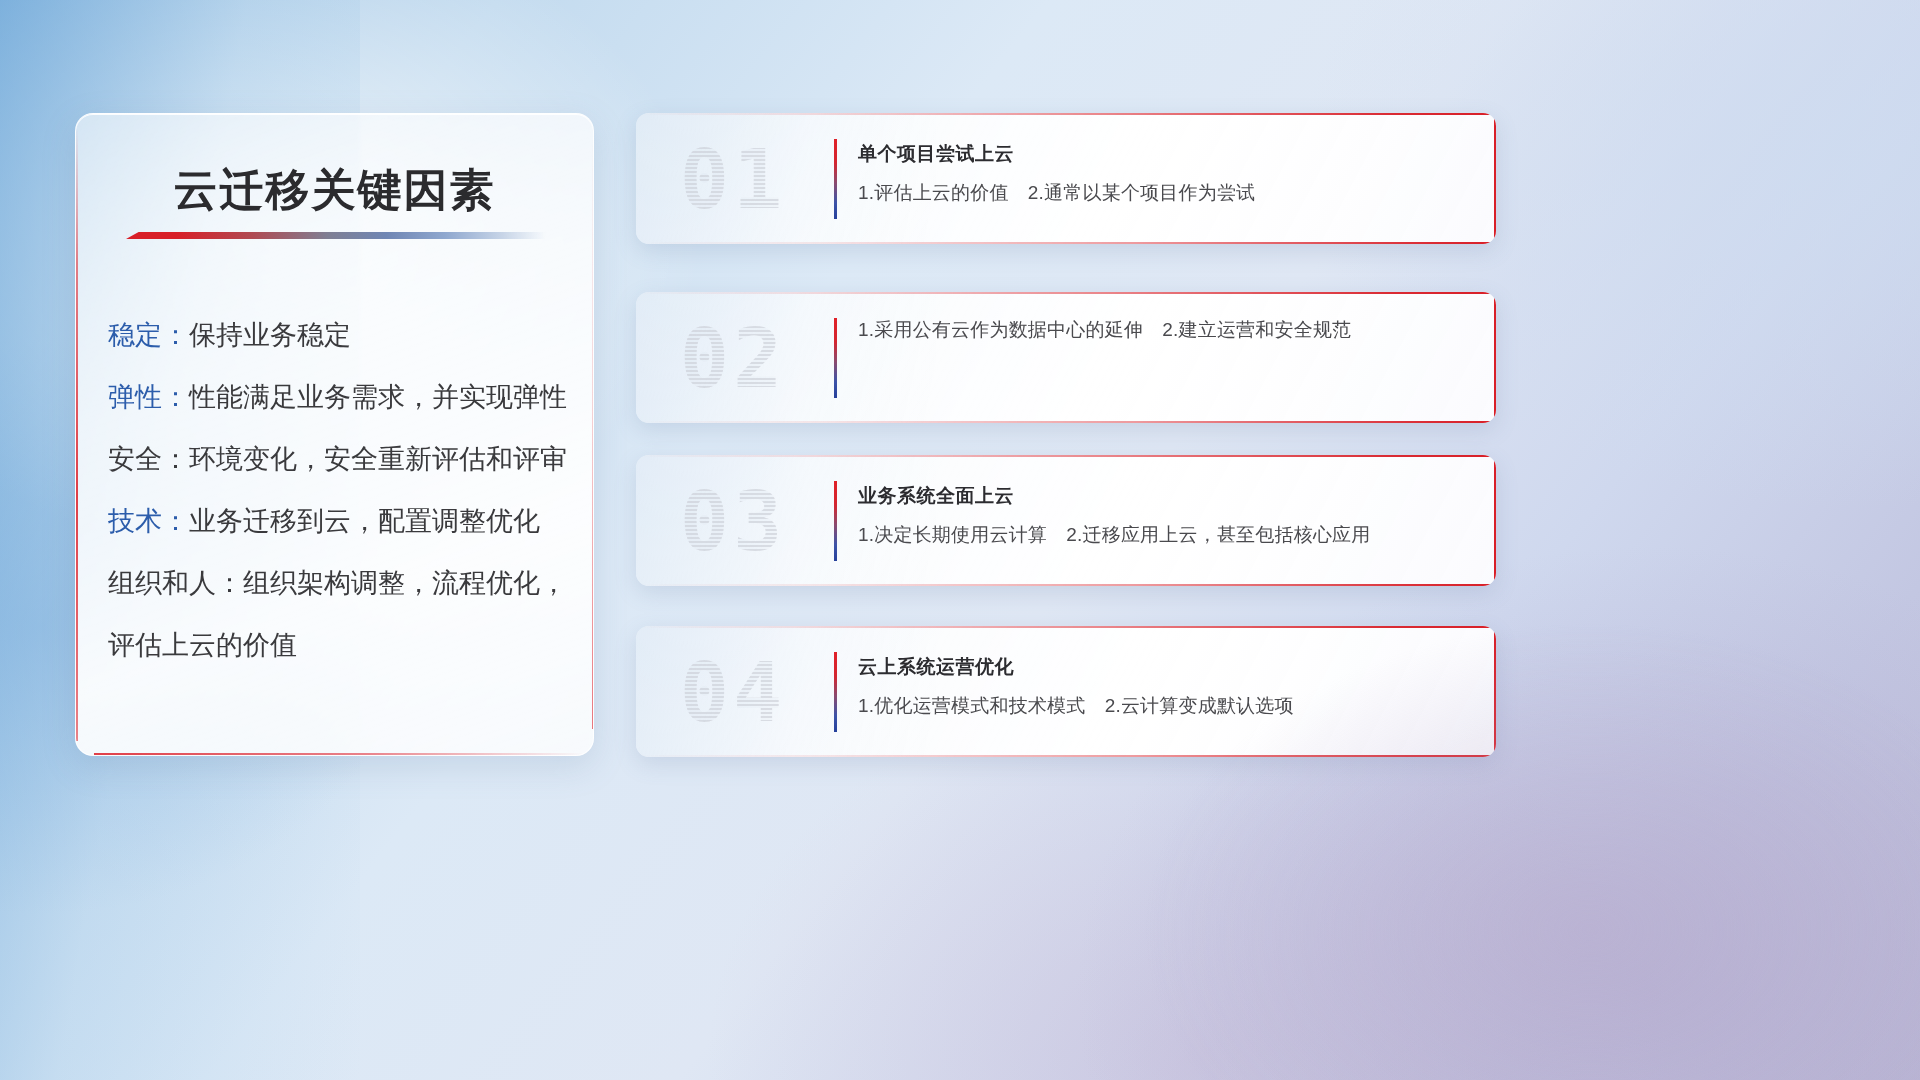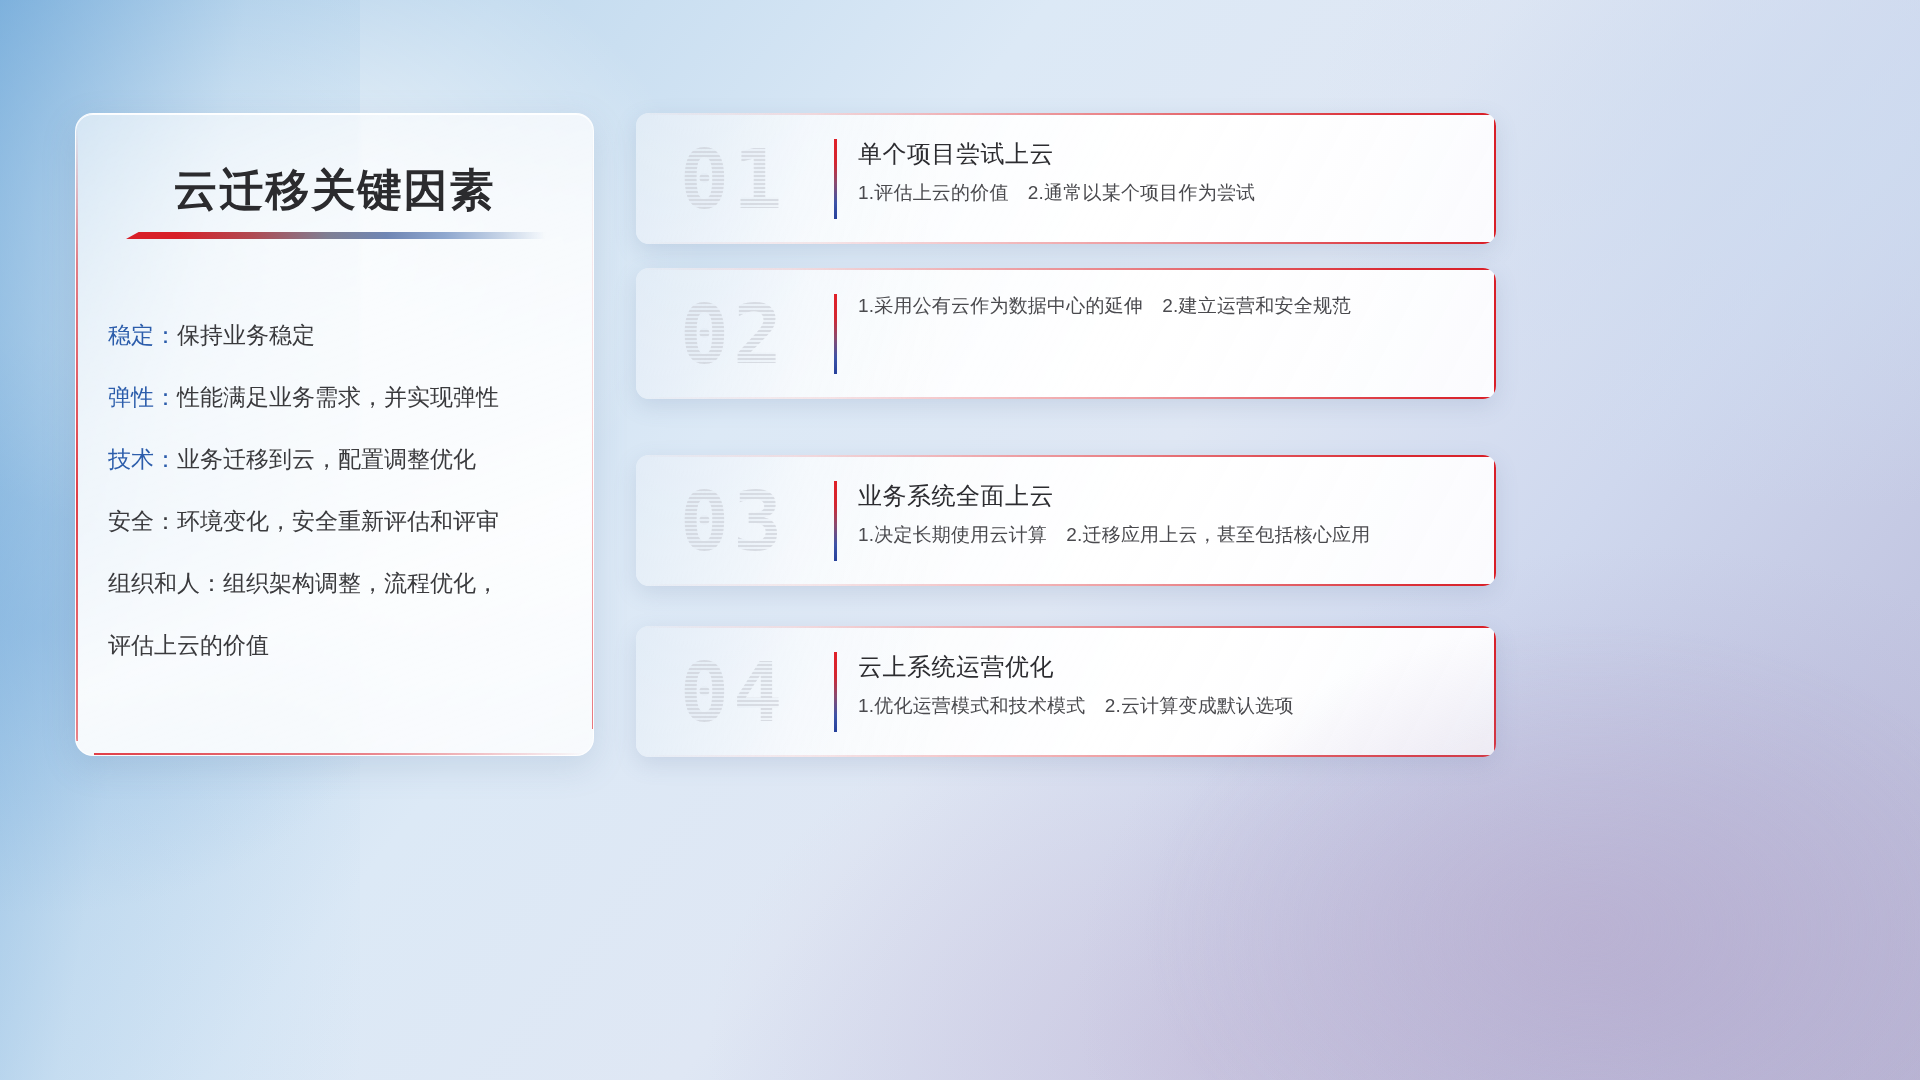--- a/index.html
+++ b/index.html
@@ -70,21 +70,21 @@
   .lc-rule{
     position:absolute; left:50px; top:118px; width:420px; height:7px;
     background:linear-gradient(90deg,#d81f28 0%,#d81f28 12%,#b04a52 30%,#7f7f93 48%,#6f86b4 62%,#8fa8cf 76%,#c9d6e8 90%,rgba(230,238,248,0) 100%);
     clip-path:polygon(0 100%, 3% 0, 100% 0, 100% 100%);
   }
 
   .lc-list{
     position:absolute; left:32px; right:24px; top:190px;
   }
   .lc-item{
-    font-size:23px;
+    font-size:27px;
     line-height:62px;
     color:#3a3a3d;
     white-space:nowrap;
   }
   .lc-item .lbl{ font-weight:normal; }
   .lc-item .lbl.blue{ color:#2c5dab; }
   .lc-item .lbl.dark{ color:#3a3a3d; }
 
   
   .step{
@@ -126,21 +126,21 @@
     user-select:none;
   }
 
   .step-bar{
     position:absolute; left:198px; top:26px; width:3px; height:80px;
     background:linear-gradient(180deg,#e02028 0%,#d42630 30%,#8a4a6e 55%,#3c53a8 80%,#25409b 100%);
   }
 
   .step-text{ position:absolute; left:222px; top:20px; right:26px; }
   .step-title{
-    font-size:24px; font-weight:normal; color:#2c2c30;
+    font-size:19px; font-weight:bold; color:#2c2c30;
     letter-spacing:.5px; line-height:42px;
   }
   .step-desc{
     margin-top:4px;
     font-size:19px; color:#4a4a4e; line-height:28px;
     letter-spacing:.2px;
   }
 </style>
 </head>
 <body>
@@ -156,24 +156,24 @@
     <div class="lc-rule"></div>
 
     <div class="lc-list">
       <div class="lc-item">
         <span class="lbl blue">稳定：</span><span>保持业务稳定</span>
       </div>
       <div class="lc-item">
         <span class="lbl blue">弹性：</span><span>性能满足业务需求，并实现弹性</span>
       </div>
       <div class="lc-item">
+        <span class="lbl dark">安全：</span><span>环境变化，安全重新评估和评审</span>
+      </div>
+      <div class="lc-item">
         <span class="lbl blue">技术：</span><span>业务迁移到云，配置调整优化</span>
-      </div>
-      <div class="lc-item">
-        <span class="lbl dark">安全：</span><span>环境变化，安全重新评估和评审</span>
       </div>
       <div class="lc-item">
         <span class="lbl dark">组织和人：</span><span>组织架构调整，流程优化，</span>
       </div>
       <div class="lc-item">
         <span>评估上云的价值</span>
       </div>
     </div>
   </div>
 
@@ -183,21 +183,21 @@
     <div class="bot-red"></div>
     <div class="right-red"></div>
     <div class="step-num">01</div>
     <div class="step-bar"></div>
     <div class="step-text">
       <div class="step-title">单个项目尝试上云</div>
       <div class="step-desc">1.评估上云的价值　2.通常以某个项目作为尝试</div>
     </div>
   </div>
 
-  <div class="step" style="top:268px">
+  <div class="step" style="top:292px">
     <div class="sheen"></div>
     <div class="top-red"></div>
     <div class="bot-red"></div>
     <div class="right-red"></div>
     <div class="step-num">02</div>
     <div class="step-bar"></div>
     <div class="step-text">
       <div class="step-desc">1.采用公有云作为数据中心的延伸　2.建立运营和安全规范</div>
     </div>
   </div>

